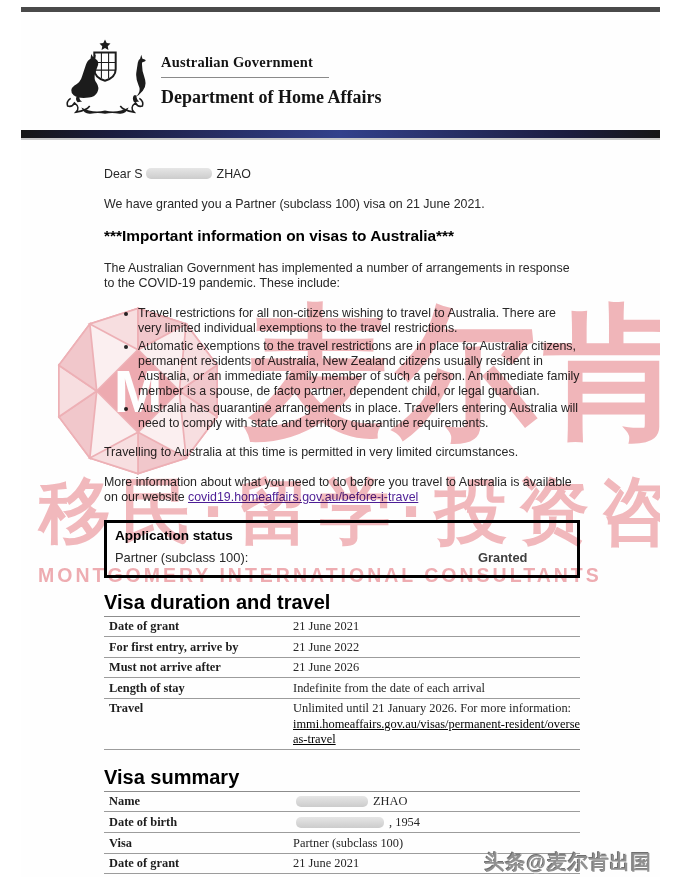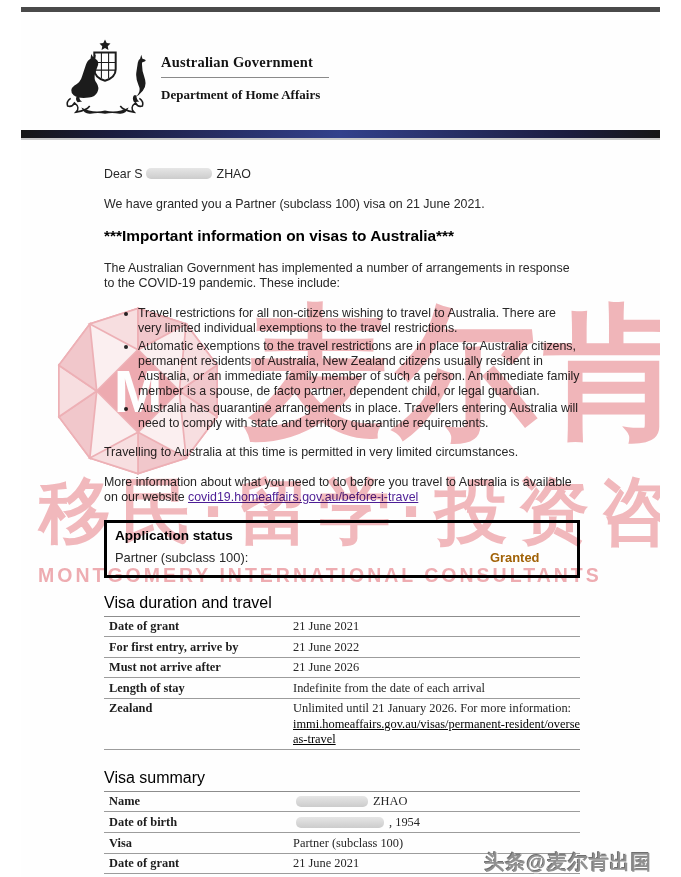--- a/index.html
+++ b/index.html
@@ -10,43 +10,43 @@
     background:#fefefe; overflow:hidden; color:#2a2a2a;
   }
   .topbar { height:5px; background:#4a4a4a; width:100%; }
 
   
   .gov-header { display:flex; align-items:flex-start; margin:24px 0 0 42px; }
   .crest { width:84px; height:82px; flex-shrink:0; }
   .gov-titles { margin-left:14px; padding-top:18px; font-family:"Liberation Serif", serif; font-weight:bold; color:#141414; }
   .gov-gov { font-size:14.5px; letter-spacing:.2px; }
   .gov-divider { width:168px; height:1px; background:#8a8a8a; margin:6px 0 9px; }
-  .gov-dept { font-size:13px; }
+  .gov-dept { font-size:18px; }
 
   .gradient-bar {
     margin-top:12px; height:10px; width:100%;
     background:linear-gradient(90deg,#161616 0%,#1b1c3e 14%,#33418c 50%,#1b1c3e 86%,#161616 100%);
     border-bottom:2px solid #c7c7c7;
   }
 
   
   .content { position:relative; z-index:1; margin:27px 80px 0 83px; font-size:12.4px; line-height:15.1px; color:#282828; }
   .content p { margin:0 0 15px; }
   .salutation { margin-bottom:14px; }
   .important-heading { font-size:15.4px; line-height:18px; font-weight:bold; color:#000; margin:3px 0 16px; }
   .bullets { list-style:disc; margin:0 0 14px; padding-left:34px; }
   .bullets li { margin-bottom:2px; }
   .doc-link { color:#4c1d95; }
 
   .status-box { border:3px solid #000; padding:5px 8px 9px; margin:1px 0 0; background:transparent; }
   .status-title { font-weight:bold; font-size:13.6px; color:#000; }
   .status-row { position:relative; margin-top:6px; font-size:12.9px; height:16px; }
-  .status-value { position:absolute; left:375px; top:0; font-weight:bold; color:#a16207;text-align:right; }
-
-  .section-heading { font-size:16px; font-weight:normal; color:#000; margin:20px 0 6px; }
+  .status-value { position:absolute; left:363px; top:0; font-weight:bold; color:#404040;text-align:right; }
+
+  .section-heading { font-size:20px; font-weight:bold; color:#000; margin:20px 0 6px; }
   .section-heading.vdt { margin-top:17px; }
 
   .dtable { border-top:1px solid #8c8c8c;font-family:Liberation Serif, serif; }
   .trow { display:flex; border-bottom:1px solid #9c9c9c; padding:2.5px 0 2px; min-height:19px; }
   .tlabel { width:189px; flex-shrink:0; font-weight:bold; padding-left:5px; color:#1d1d1d; }
   .tvalue { flex:1; color:#262626; }
   .tvalue a { color:#000000; text-decoration:underline; display:block; max-width:292px; word-break:break-all; }
 
   .redact { display:inline-block; height:11px; border-radius:5px;
     background:linear-gradient(180deg,#e6e6e6,#cccccc); filter:blur(.7px);
@@ -146,21 +146,21 @@
       </div>
       <div class="trow">
         <div class="tlabel">Must not arrive after</div>
         <div class="tvalue">21 June 2026</div>
       </div>
       <div class="trow">
         <div class="tlabel">Length of stay</div>
         <div class="tvalue">Indefinite from the date of each arrival</div>
       </div>
       <div class="trow">
-        <div class="tlabel">Zealand</div>
+        <div class="tlabel">Travel</div>
         <div class="tvalue"><span>Unlimited until 21 January 2026. For more information:</span><a class="doc-link" href="#">immi.homeaffairs.gov.au/visas/permanent-resident/overseas-travel</a></div>
       </div>
     </div>
 
     <h3 class="section-heading">Visa summary</h3>
     <div class="dtable">
       <div class="trow">
         <div class="tlabel">Name</div>
         <div class="tvalue"><span class="redact w72"></span><span>ZHAO</span></div>
       </div>

